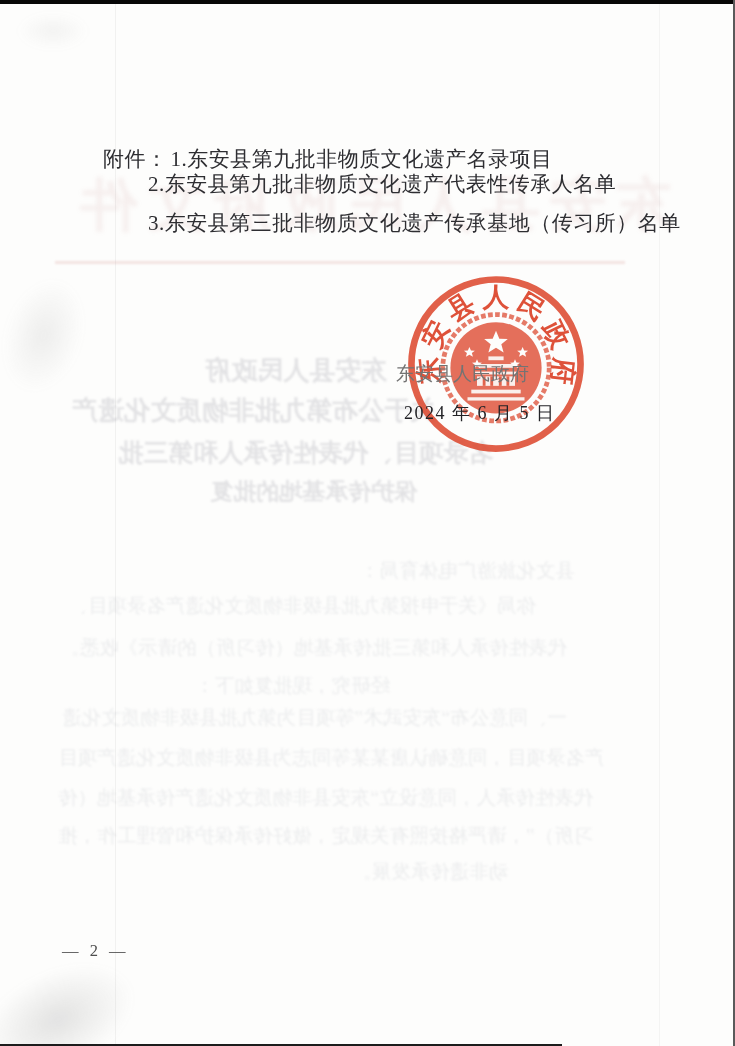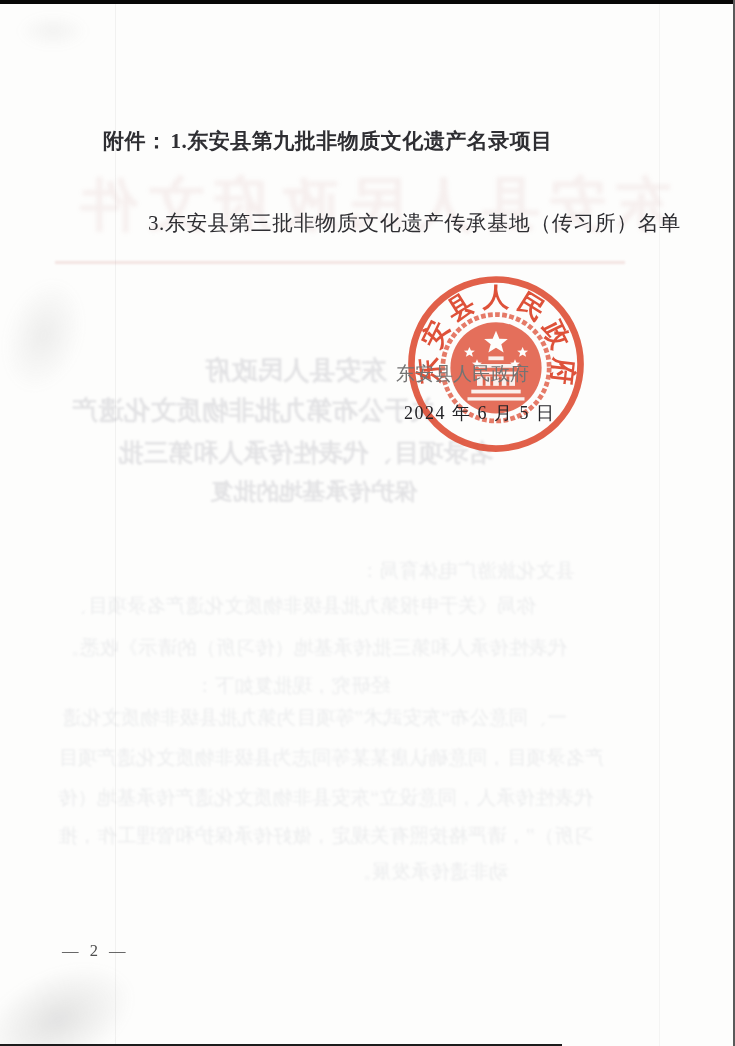--- a/index.html
+++ b/index.html
@@ -41,21 +41,21 @@
   .bleed-b3 { left:60px;  top:634px; }
   .bleed-b4 { left:195px; top:672px; }
   .bleed-b5 { left:62px;  top:704px; }
   .bleed-b6 { left:58px;  top:744px; }
   .bleed-b7 { left:58px;  top:784px; }
   .bleed-b8 { left:58px;  top:822px; }
   .bleed-b9 { left:352px; top:858px; }
 
   
   .attach-row { position:absolute; z-index:4; color:#2e2e32; font-size:21px; letter-spacing:0.5px; white-space:nowrap; }
-  .attach-row-1 { left:103px; top:127px;font-weight:bold; }
+  .attach-row-1 { left:103px; top:145px; }
   .attach-row-2 { left:148px; top:170px; }
   .attach-row-3 { left:148px; top:209px; }
   .attach-label { margin-right:3px; }
 
   .signature-name { position:absolute; z-index:4; left:396px; top:361px; font-size:19px; color:#737373; white-space:nowrap; }
   .signature-date { position:absolute; z-index:4; left:404px; top:401px; font-size:18px; color:#232327; letter-spacing:1.5px; white-space:nowrap; }
 
   .page-number { position:absolute; z-index:4; left:62px; top:941px; font-size:16.5px; color:#4e4e4e;
     letter-spacing:1px; word-spacing:5px; white-space:nowrap; }
 
@@ -81,20 +81,23 @@
     <div class="bleed bleed-body bleed-b4">经研究，现批复如下：</div>
     <div class="bleed bleed-body bleed-b5">一、同意公布“东安武术”等项目为第九批县级非物质文化遗</div>
     <div class="bleed bleed-body bleed-b6">产名录项目，同意确认唐某某等同志为县级非物质文化遗产项目</div>
     <div class="bleed bleed-body bleed-b7">代表性传承人，同意设立“东安县非物质文化遗产传承基地（传</div>
     <div class="bleed bleed-body bleed-b8">习所）”，请严格按照有关规定，做好传承保护和管理工作，推</div>
     <div class="bleed bleed-body bleed-b9">动非遗传承发展。</div>
   </div>
 
   <div class="attach-row attach-row-1">
     <span class="attach-label">附件：</span><span>1.东安县第九批非物质文化遗产名录项目</span>
+  </div>
+  <div class="attach-row attach-row-2">
+    <span>2.东安县第九批非物质文化遗产代表性传承人名单</span>
   </div>
   <div class="attach-row attach-row-3">
     <span>3.东安县第三批非物质文化遗产传承基地（传习所）名单</span>
   </div>
 
   <div class="seal">
     <svg viewBox="0 0 200 200">
       <circle cx="100" cy="100" r="89" fill="none" stroke="#dc452b" stroke-width="7" opacity="0.92"></circle>
       <g id="seal-arc">
           <text x="29.388945428852594" y="107.42152089200339" transform="rotate(-96 29.388945428852594 107.42152089200339)" text-anchor="middle" dominant-baseline="central" fill="#dc452b" font-size="28">东</text>

